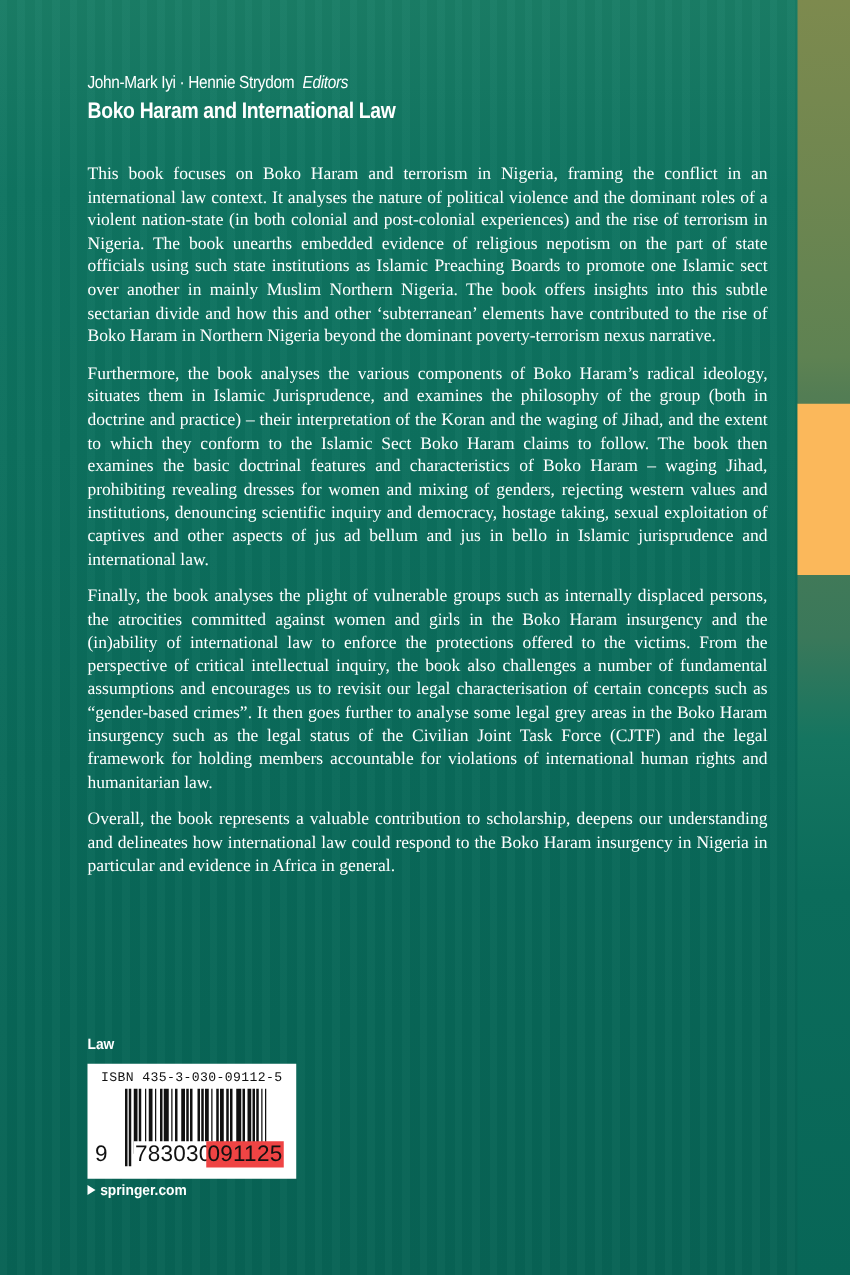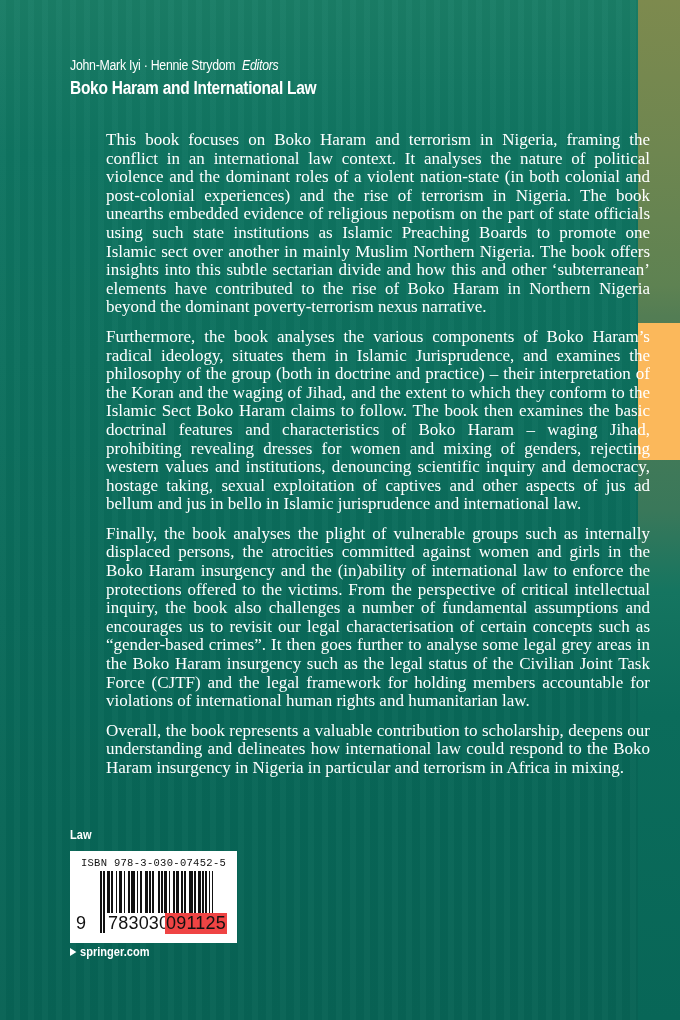--- a/index.html
+++ b/index.html
@@ -59,24 +59,23 @@
       transform-origin: left center;
       white-space: nowrap;
       margin-top: 3px;
       line-height: 22px;
     }
     .body-text {
       position: absolute;
       left: 70px; top: 131px;
       width: 544px;
       color: #ffffff;
-      font-size: 17px;
+      font-size: 14px;
       line-height: 18.6px;
       text-align: justify;
-      margin-left: 36px;
     }
     .body-text p {
       margin: 0 0 11px 0;
     }
     .category {
       position: absolute;
       left: 70px; top: 828px;
       color: #ffffff;
       font-family: "Liberation Sans", "DejaVu Sans", sans-serif;
       font-size: 12px;
@@ -172,27 +171,27 @@
     <span>John-Mark Iyi · Hennie Strydom</span>
     <span class="editors">Editors</span>
   </div>
   <div class="title">Boko Haram and International Law</div>
 </div>
 
 <div class="body-text">
   <p>This book focuses on Boko Haram and terrorism in Nigeria, framing the conflict in an international law context. It analyses the nature of political violence and the dominant roles of a violent nation-state (in both colonial and post-colonial experiences) and the rise of terrorism in Nigeria. The book unearths embedded evidence of religious nepotism on the part of state officials using such state institutions as Islamic Preaching Boards to promote one Islamic sect over another in mainly Muslim Northern Nigeria. The book offers insights into this subtle sectarian divide and how this and other ‘subterranean’ elements have contributed to the rise of Boko Haram in Northern Nigeria beyond the dominant poverty-terrorism nexus narrative.</p>
   <p>Furthermore, the book analyses the various components of Boko Haram’s radical ideology, situates them in Islamic Jurisprudence, and examines the philosophy of the group (both in doctrine and practice) – their interpretation of the Koran and the waging of Jihad, and the extent to which they conform to the Islamic Sect Boko Haram claims to follow. The book then examines the basic doctrinal features and characteristics of Boko Haram – waging Jihad, prohibiting revealing dresses for women and mixing of genders, rejecting western values and institutions, denouncing scientific inquiry and democracy, hostage taking, sexual exploitation of captives and other aspects of jus ad bellum and jus in bello in Islamic jurisprudence and international law.</p>
   <p>Finally, the book analyses the plight of vulnerable groups such as internally displaced persons, the atrocities committed against women and girls in the Boko Haram insurgency and the (in)ability of international law to enforce the protections offered to the victims. From the perspective of critical intellectual inquiry, the book also challenges a number of fundamental assumptions and encourages us to revisit our legal characterisation of certain concepts such as “gender-based crimes”. It then goes further to analyse some legal grey areas in the Boko Haram insurgency such as the legal status of the Civilian Joint Task Force (CJTF) and the legal framework for holding members accountable for violations of international human rights and humanitarian law.</p>
-  <p>Overall, the book represents a valuable contribution to scholarship, deepens our understanding and delineates how international law could respond to the Boko Haram insurgency in Nigeria in particular and terrorism in Africa in mixing.</p>
+  <p>Overall, the book represents a valuable contribution to scholarship, deepens our understanding and delineates how international law could respond to the Boko Haram insurgency in Nigeria in particular and evidence in Africa in general.</p>
 </div>
 
 <div class="category">Law</div>
 
 <div class="barcode-box">
-  <div class="isbn-label">ISBN 978-3-030-07452-5</div>
+  <div class="isbn-label">ISBN 435-3-030-09112-5</div>
   <div class="bars">
     <div class="bar long" style="width:1.5px"></div>
       <div class="gap" style="width:1.5px"></div>
     <div class="bar long" style="width:1.5px"></div>
       <div class="gap" style="width:2px"></div>
     <div class="bar" style="width:3px"></div>
       <div class="gap" style="width:1.5px"></div>
     <div class="bar" style="width:1.5px"></div>
       <div class="gap" style="width:3px"></div>
     <div class="bar" style="width:1.5px"></div>

